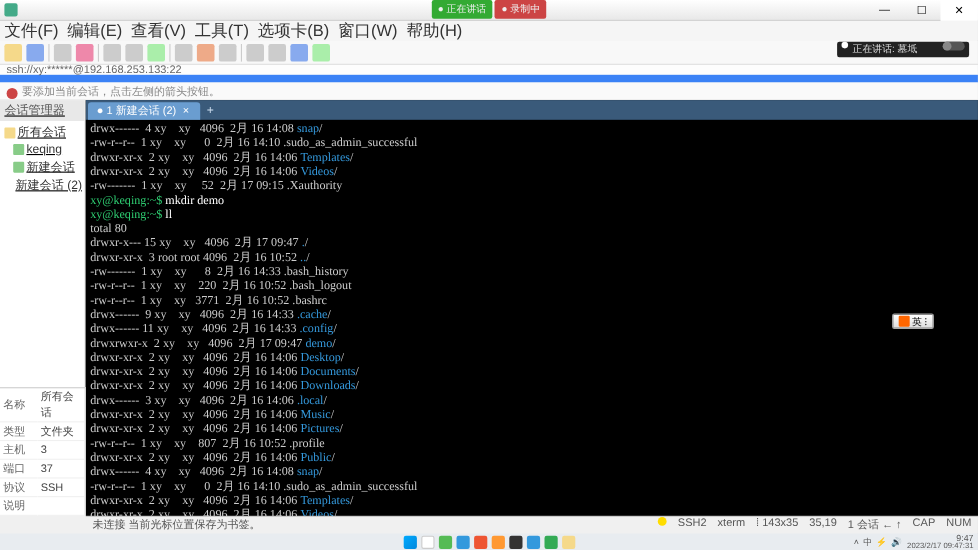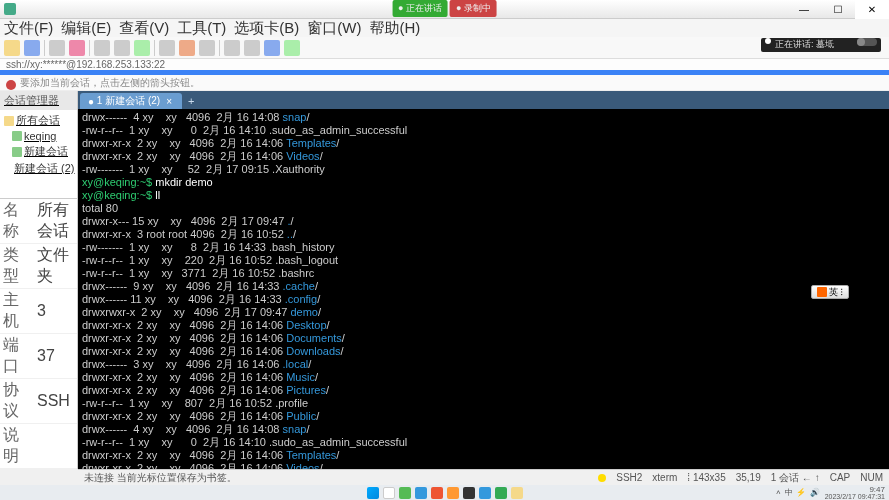--- a/index.html
+++ b/index.html
@@ -8,46 +8,46 @@
 .win-title .ico { width:12px; height:12px; background:#4a8; border-radius:2px; margin-right:4px; }
 .win-ctrl { position:absolute; right:0; top:0; display:flex; }
 .win-ctrl > div { width:34px; height:19px; display:flex; align-items:center; justify-content:center; font-size:10px; cursor:pointer; }
 .win-ctrl .close { background:#fff; }
 .menubar { height:18px; background:#f5f5f5; display:flex; align-items:center; padding:0 4px; font-size:15px; color:#333; }
 .menubar span { margin-right:8px; cursor:pointer; }
 .toolbar { height:22px; background:#f8f8f8; border-bottom:1px solid #ddd; display:flex; align-items:center; padding:0 4px; gap:4px; }
 .tool-ico { width:16px; height:16px; background:#ccc; border-radius:2px; cursor:pointer; }
 .tool-ico.c1{background:#f5d98a;}.tool-ico.c2{background:#e8a;}.tool-ico.c3{background:#8ae;}
 .tool-ico.c4{background:#aea;}.tool-ico.c5{background:#ea8;}.tool-sep{width:1px;height:16px;background:#ccc;}
-.addr { height:16px; background:#fdfdfd; padding:0 6px; font-size:10px; color:#666; border-bottom:5px solid #3b82f6; display:flex; align-items:center; }
+.addr { height:16px; background:#fdfdfd; padding:0 6px; font-size:10px; color:#666; border-bottom:7px solid #3b82f6; display:flex; align-items:center; }
 .hint { height:16px; display:flex; align-items:flex-end; padding:0 6px; font-size:10px; color:#888; background:#fafafa; border-bottom:1px solid #eee; }
 .hint .h-ico { width:10px; height:10px; background:#c44; border-radius:50%; margin-right:4px; }
 .body { display:flex; height:378px; }
 .sidebar { width:78px; background:#fff; border-right:1px solid #ccc; font-size:11px; overflow:hidden;text-decoration:underline; }
 .side-h { background:#e8e8e8; padding:2px 4px; color:#555; }
 .tree { padding:2px; }
 .tree-item { padding:1px 2px 1px 10px; display:flex; align-items:center; color:#333; cursor:pointer; white-space:nowrap; }
 .tree-item .ti { width:10px; height:10px; margin-right:2px; border-radius:1px; }
 .tree-item .ti.f { background:#f5d98a; }
 .tree-item .ti.s { background:#8c8; }
-.props { position:absolute; left:0; bottom:31px; width:78px; background:#fff; font-size:16px; color:#444; border-top:1px solid #ccc; border-right:1px solid #ccc; }
+.props { position:absolute; left:0; bottom:31px; width:78px; background:#fff; font-size:10px; color:#444; border-top:1px solid #ccc; border-right:1px solid #ccc; }
 .props table { width:100%; border-collapse:collapse; }
 .props td { padding:1px 3px; border-bottom:1px solid #f0f0f0; }
 .props td:first-child { color:#666; width:34px; }
 .term-area { flex:1; display:flex; flex-direction:column; background:#000; }
 .tabrow { height:18px; background:#3a5a7a; display:flex; align-items:flex-end; }
 .tab { height:16px; padding:0 8px; font-size:10px; display:flex; align-items:center; cursor:pointer; border-radius:3px 3px 0 0; margin-left:2px; }
 .tab.active { background:#6a9dd0; color:#fff; }
 .tab .tx { width:8px; margin-left:6px; }
 .tab-add { width:14px; height:14px; color:#cde; text-align:center; cursor:pointer; margin-left:2px; }
-.term { flex:1; background:#000; padding:2px 4px; font-family:Liberation Sans, sans-serif; font-size:11px; line-height:13px; color:#ccc; overflow:hidden; white-space:pre; }
+.term { flex:1; background:#000; padding:2px 4px; font-family:Liberation Serif, serif; font-size:11px; line-height:13px; color:#ccc; overflow:hidden; white-space:pre; }
 .term .gr { color:#2ecc71; }
 .term .bl { color:#3498db; }
 .term .wh { color:#fff; }
-.statusbar { position:absolute; bottom:15px; left:78px; right:0; height:16px; background:#f0f0f0; border-top:1px solid #ccc; display:flex; align-items:center; justify-content:flex-end; font-size:10px; color:#555; padding:0 6px; gap:10px; }
+.statusbar { position:absolute; bottom:15px; left:78px; right:0; height:16px; background:#f0f0f0; border-top:1px solid #ccc; display:flex; justify-content:flex-end; font-size:10px; color:#555; padding:0 6px; gap:10px; }
 .statusbar .bulb { width:8px; height:8px; background:#fd0; border-radius:50%; }
 .taskbar { position:absolute; bottom:0; left:0; right:0; height:15px; background:#e8ecf0; display:flex; align-items:center; font-size:9px; color:#444; }
 .tb-center { position:absolute; left:50%; transform:translateX(-50%); display:flex; gap:4px; }
 .tb-ico { width:12px; height:12px; border-radius:2px; }
 .tb-right { position:absolute; right:4px; display:flex; align-items:center; gap:4px; font-size:8px; color:#555; }
 .top-yellow { position:absolute; top:0; left:50%; transform:translateX(-50%); display:flex; gap:2px; }
 .ty { padding:2px 6px; font-size:9px; color:#eee; border-radius:2px; display:flex; align-items:center; cursor:pointer; }
 .ty.a { background:#3a3; } .ty.b { background:#c44; }
 .speak { position:absolute; top:38px; right:8px; width:120px; height:14px; background:#222; color:#ddd; font-size:9px; display:flex; align-items:flex-start; padding:0 4px; border-radius:2px; }
 .speak .sp-dot { width:6px;height:6px;background:#fff;border-radius:50%;margin-right:4px; }

